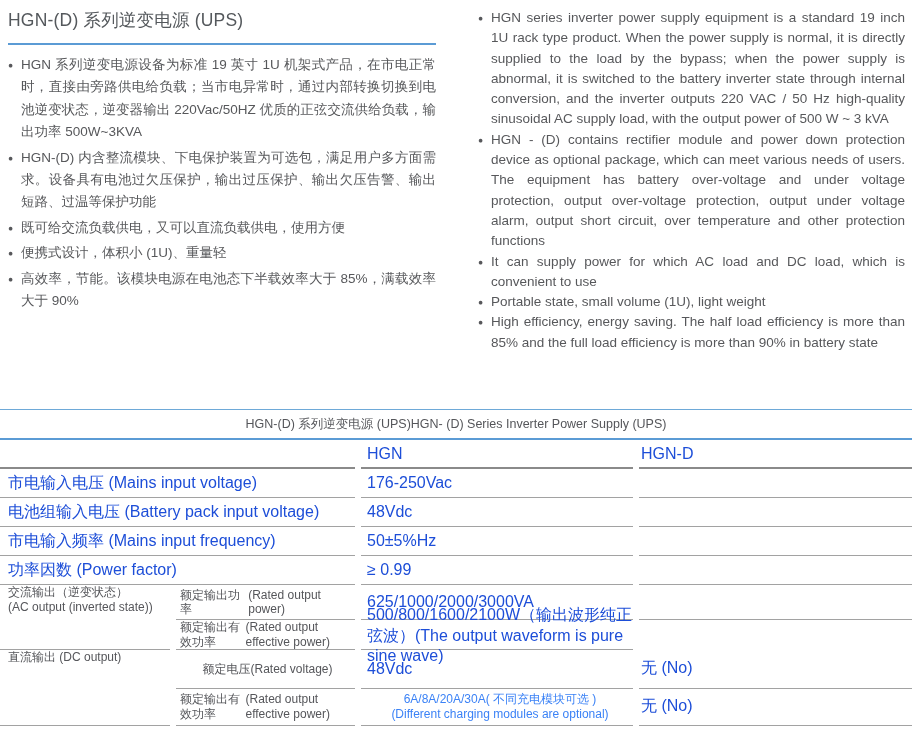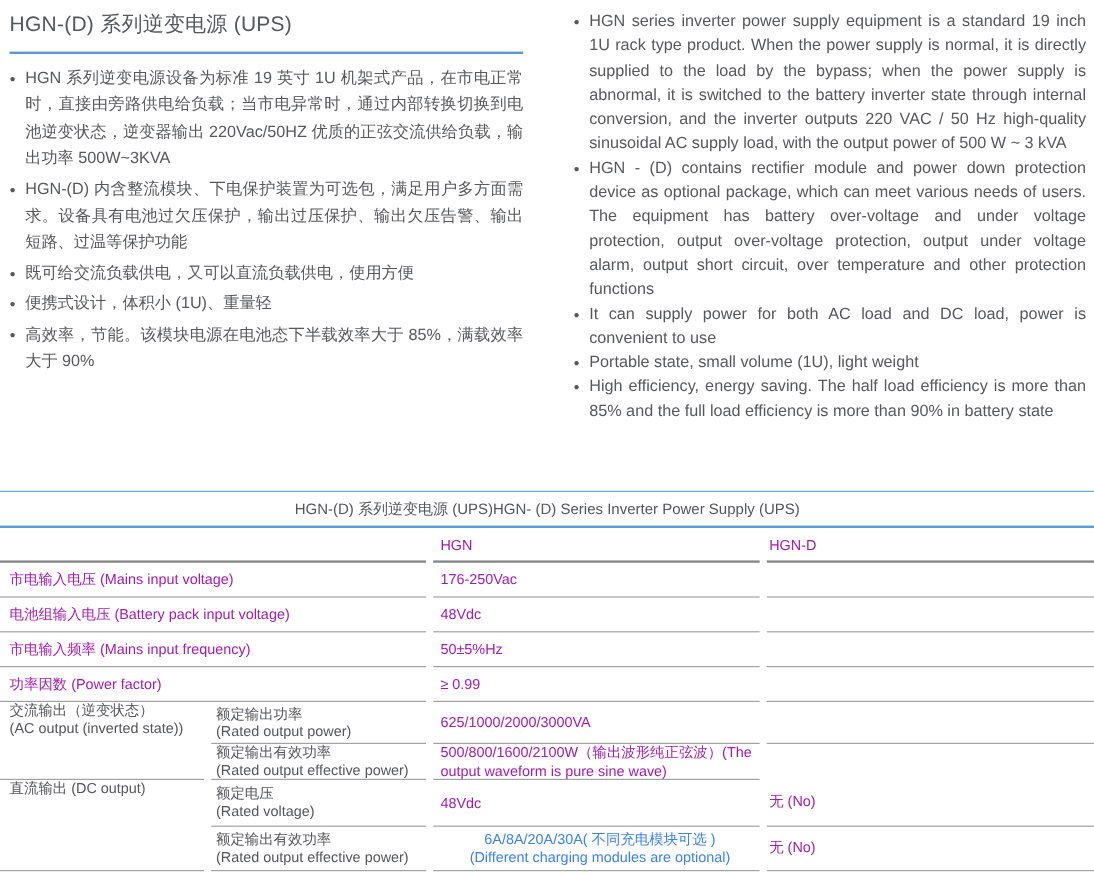--- a/index.html
+++ b/index.html
@@ -22,33 +22,33 @@
   .col-right .bullets li{line-height:20.3px;margin-bottom:0;}
   .blt{flex:0 0 13px;font-size:8.5px;line-height:inherit;color:#57585b;}
   .btxt{flex:1;text-align:justify;}
   
   .spec-table{position:absolute;left:0;right:0;top:409px;border-top:1.5px solid #6ea9d8;}
   .t-title{
     height:28px;display:flex;align-items:center;justify-content:center;
     font-size:12.5px;border-bottom:2px solid #5b9bd5;color:#55565a;
   }
   .row,.grp{display:grid;grid-template-columns:170px 179px 272px 1fr;column-gap:6px;}
-  .c{display:flex;align-items:center;font-size:12px;border-bottom:1.5px solid #a2a2a2;color:#a21caf;}
+  .c{display:flex;align-items:center;font-size:16px;border-bottom:1.5px solid #a2a2a2;color:#1d4ed8;}
   .c.lab{grid-column:1/3;padding-left:8px;}
   .c.v1{grid-column:3/4;padding-left:6px;}
   .c.v2{grid-column:4/5;padding-left:2px;}
   .row{height:29px;}
   .row.hdr .c{border-bottom:2.5px solid #8a8a8a;}
   .grp .gl{
     grid-column:1/2;grid-row:1/3;display:flex;flex-direction:column;justify-content:flex-start;
     padding-left:8px;font-size:12px;line-height:14.5px;border-bottom:1.5px solid #a2a2a2;color:#55565a;
   }
   .grp .sub{
-    grid-column:2/3;display:flex;flex-direction:column;justify-content:center;
-    padding-left:4px;font-size:12px;line-height:14.5px;border-bottom:1.5px solid #a2a2a2;color:#55565a;
+    grid-column:2/3;display:flex;flex-direction:row;justify-content:center;
+    padding-left:4px;font-size:12px;line-height:14.5px;border-bottom:1.5px solid #a2a2a2;color:#55565a;align-items:center;
   }
   .grp .vml{
     display:flex;flex-direction:column;justify-content:center;
     padding-left:6px;font-size:12px;line-height:14.5px;border-bottom:1.5px solid #a2a2a2;color:#3b82f6;align-items:center;
   }
   .grp-ac{grid-template-rows:35px 30px;}
   .grp-dc{grid-template-rows:38.5px 37px;}
   .span2{grid-column:3/5;}
 </style>
 </head>
@@ -85,21 +85,21 @@
       <li>
           <span class="blt">●</span>
           <span class="btxt">HGN series inverter power supply equipment is a standard 19 inch 1U rack type product. When the power supply is normal, it is directly supplied to the load by the bypass; when the power supply is abnormal, it is switched to the battery inverter state through internal conversion, and the inverter outputs 220 VAC / 50 Hz high-quality sinusoidal AC supply load, with the output power of 500 W ~ 3 kVA</span>
         </li>
       <li>
           <span class="blt">●</span>
           <span class="btxt">HGN - (D) contains rectifier module and power down protection device as optional package, which can meet various needs of users. The equipment has battery over-voltage and under voltage protection, output over-voltage protection, output under voltage alarm, output short circuit, over temperature and other protection functions</span>
         </li>
       <li>
           <span class="blt">●</span>
-          <span class="btxt">It can supply power for both AC load and DC load, power is convenient to use</span>
+          <span class="btxt">It can supply power for which AC load and DC load, which is convenient to use</span>
         </li>
       <li>
           <span class="blt">●</span>
           <span class="btxt">Portable state, small volume (1U), light weight</span>
         </li>
       <li>
           <span class="blt">●</span>
           <span class="btxt">High efficiency, energy saving. The half load efficiency is more than 85% and the full load efficiency is more than 90% in battery state</span>
         </li>
     </ul>

